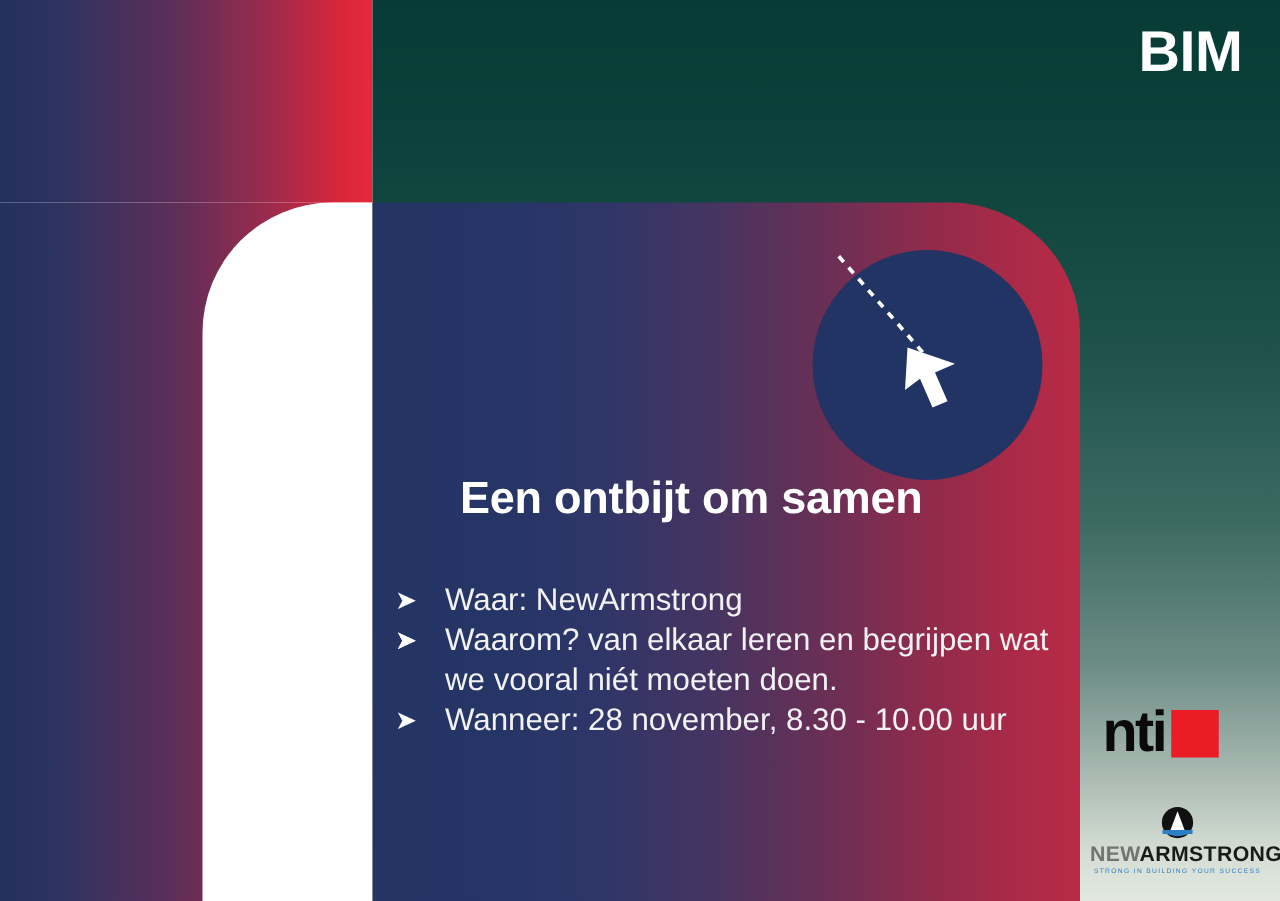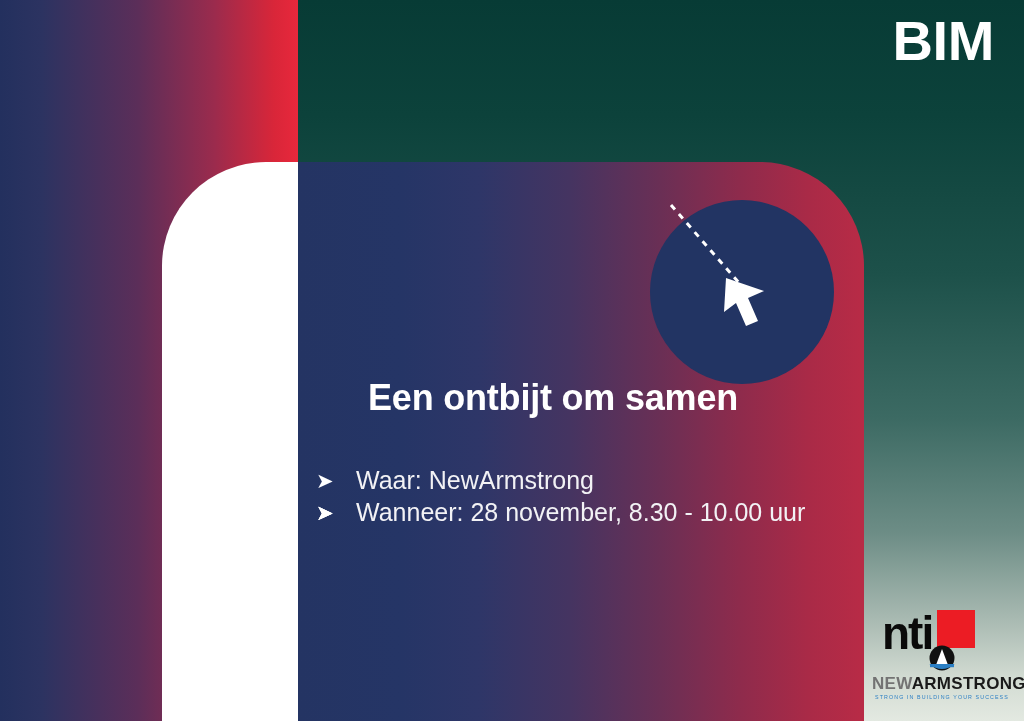--- a/index.html
+++ b/index.html
@@ -141,34 +141,33 @@
     line-height: 32px;
   }
 
   
   .title {
     position: absolute;
     right: 30px;
     top: 14px;
     text-align: right;
     color: #ffffff;
-    font-size: 56px;
+    font-size: 46px;
     font-weight: bold;
     line-height: 54px;
     letter-spacing: -0.4px;
   }
 
   
   .logo-nti {
     position: absolute;
     left: 882px;
     top: 562px;
     display: flex;
-    align-items: flex-start;
-    margin-top: 48px;
+    align-items: flex-end;
   }
   .logo-nti .word {
     color: #0a0a0a;
     font-size: 46px;
     font-weight: bold;
     letter-spacing: -2px;
     line-height: 46px;
   }
   .logo-nti .square {
     width: 38px;
@@ -236,20 +235,21 @@
     <ul class="bullets">
       <li>
         <span class="arrow">➤</span>
         <span>Waar: NewArmstrong</span>
       </li>
       <li>
         <span class="arrow">➤</span>
       </li>
       <li>
         <span class="arrow">➤</span>
+        <span>Waarom? van elkaar leren en begrijpen wat we vooral niét moeten doen.</span>
       </li>
       <li>
         <span class="arrow">➤</span>
         <span>Wanneer: 28 november, 8.30 - 10.00 uur</span>
       </li>
     </ul>
 
   </div>
 
   <div class="logo-nti">

